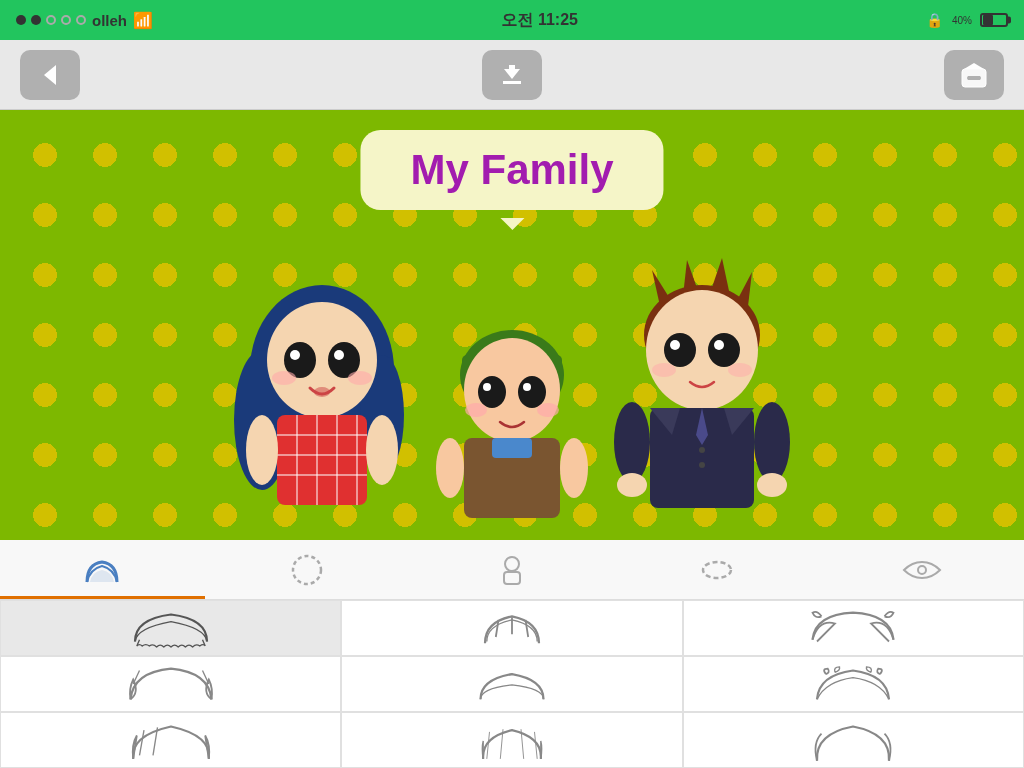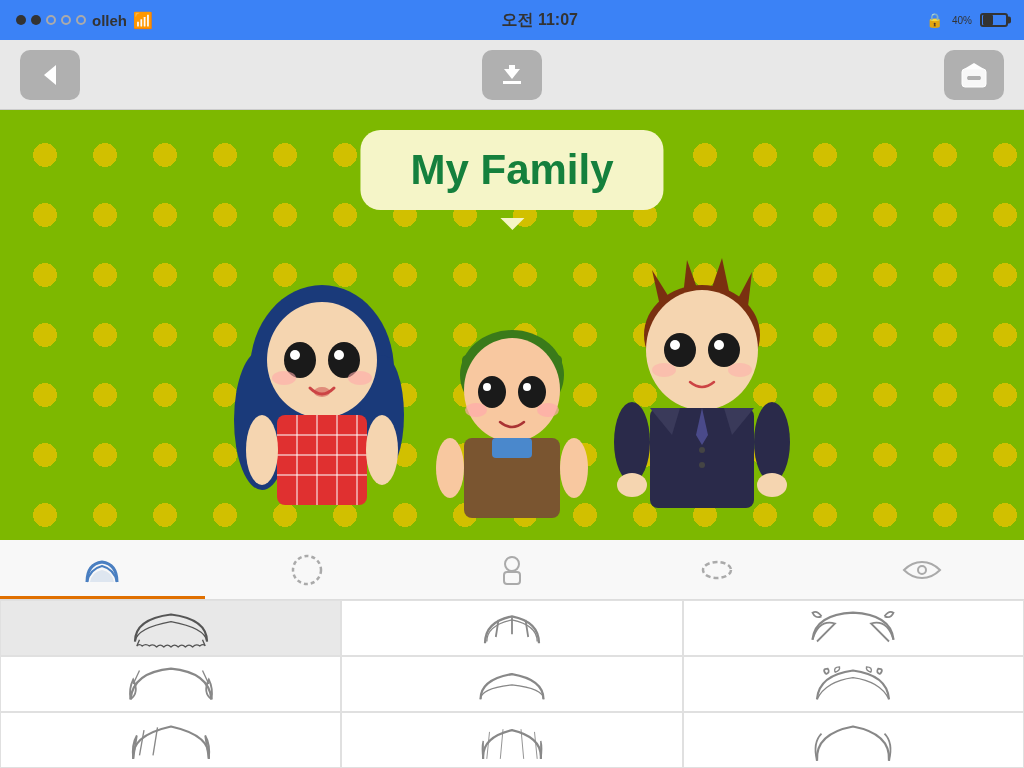--- a/index.html
+++ b/index.html
@@ -8,21 +8,21 @@
       height: 768px;
       overflow: hidden;
       font-family: -apple-system, 'Helvetica Neue', Arial, sans-serif;
       background: #f0f0f0;
     }
 
     
     #status-bar {
       width: 100%;
       height: 40px;
-      background: #3b82f6;
+      background: #22c55e;
       display: flex;
       align-items: center;
       justify-content: space-between;
       padding: 0 16px;
       font-size: 15px;
       font-weight: 500;
       color: #333;
     }
     .status-left { display: flex; align-items: center; gap: 6px; }
     .status-dots { display: flex; gap: 5px; }
@@ -87,21 +87,21 @@
 
     
     #title-bubble {
       position: absolute;
       top: 20px; left: 50%; transform: translateX(-50%);
       background: #f5f5c8;
       border-radius: 20px;
       padding: 16px 50px;
       font-size: 42px;
       font-weight: bold;
-      color: #15803d;
+      color: #a21caf;
       white-space: nowrap;
       z-index: 2;
     }
     #title-bubble::after {
       content: '';
       position: absolute;
       bottom: -20px; left: 50%; transform: translateX(-50%);
       border: 12px solid transparent;
       border-top-color: #f5f5c8;
       border-bottom: none;
@@ -180,21 +180,21 @@
     <div class="status-dots">
       <div class="dot"></div>
       <div class="dot"></div>
       <div class="dot empty"></div>
       <div class="dot empty"></div>
       <div class="dot empty"></div>
     </div>
     <span class="carrier">olleh</span>
     <span class="wifi-icon">📶</span>
   </div>
-  <div class="status-center">오전 11:07</div>
+  <div class="status-center">오전 11:25</div>
   <div class="status-right">
     <span class="lock-icon">🔒</span>
     <span class="battery-pct">40%</span>
     <div class="battery">
       <div class="battery-fill"></div>
     </div>
   </div>
 </div>
 
 <div id="toolbar">

